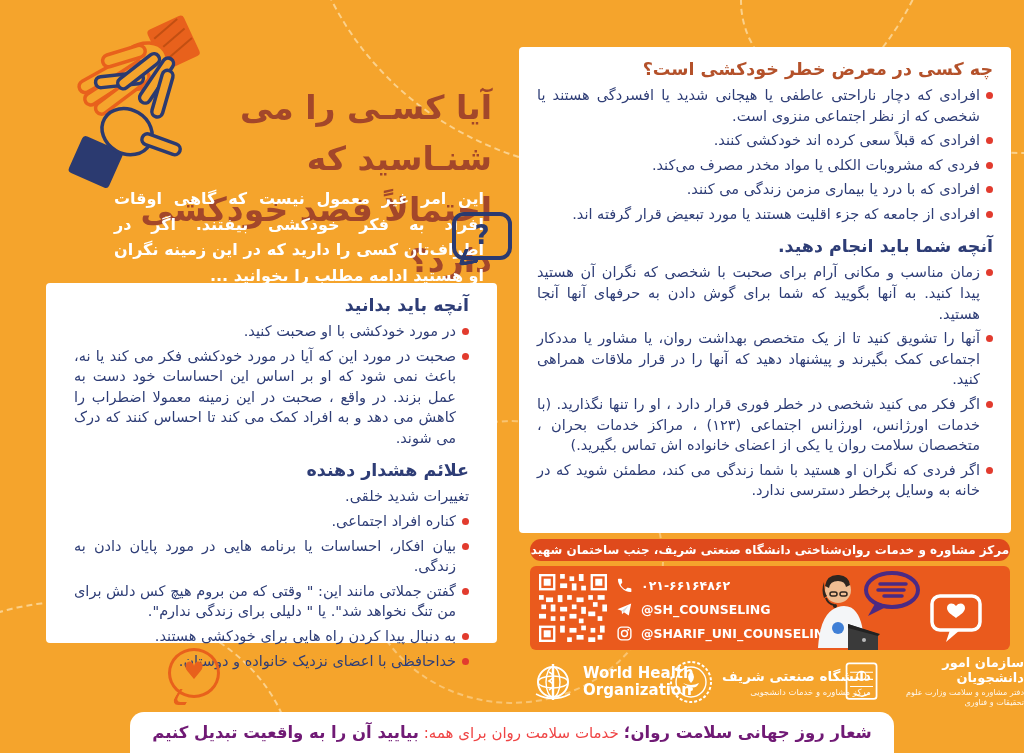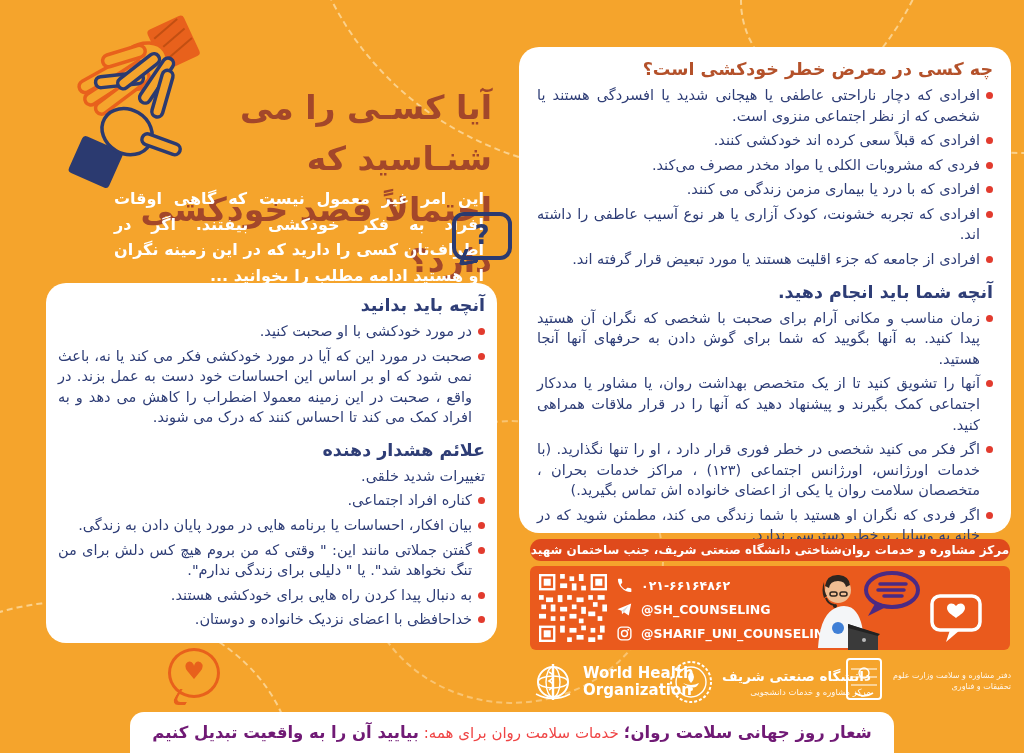--- a/index.html
+++ b/index.html
@@ -21,23 +21,23 @@
 
   
   .intro{position:absolute;left:114px;top:186px;width:370px;direction:rtl;text-align:justify;text-align-last:right;color:#FFFFFF;font-weight:700;font-size:16px;line-height:1.6;}
 
   
   .qbubble{position:absolute;left:452px;top:212px;width:52px;height:40px;border:4px solid #2B3A70;border-radius:12px;background:transparent;}
   .qbubble .tail{position:absolute;left:6px;bottom:-9px;width:14px;height:14px;border-left:4px solid #2B3A70;border-bottom:4px solid #2B3A70;transform:skewX(-32deg) rotate(-12deg);background:transparent;border-bottom-left-radius:6px;}
   .qbubble .q{position:absolute;left:0;right:0;top:2px;text-align:center;color:#2B3A70;font-weight:800;font-size:26px;line-height:34px;}
 
   
-  .card{position:absolute;background:#FFFFFF;border-radius:20px;direction:rtl;color:#2E3D76;}
+  .card{position:absolute;background:#FFFFFF;border-radius:4px;direction:rtl;color:#2E3D76;}
   .card-right{left:519px;top:47px;width:492px;height:486px;padding:12px 18px;box-sizing:border-box;}
-  .card-left{left:46px;top:283px;width:451px;height:360px;padding:12px 12px;box-sizing:border-box;}
+  .card-left{left:46px;top:283px;width:451px;height:360px;padding:12px 28px;box-sizing:border-box;}
   .card h2{margin:0 0 6px 0;font-size:17.5px;font-weight:800;}
   .card h2.red{color:#B4512A;}
   .card h2.navy{color:#2E3D76;}
   .card h2.gap{margin-top:12px;}
   .card ul{margin:0;padding:0;list-style:none;}
   .card li{position:relative;padding-right:13px;margin:0 0 4px 0;font-size:14.5px;line-height:1.42;text-align:justify;text-align-last:right;}
   .card li::before{content:"";position:absolute;right:0;top:7px;width:7px;height:7px;border-radius:50%;background:#E23B2E;}
   .card li.no-dot{padding-right:0;}
   .card li.no-dot::before{display:none;}
 
@@ -120,21 +120,20 @@
     <div class="q">?</div>
   </div>
 
   <div class="card card-right">
     <h2 class="red">چه کسی در معرض خطر خودکشی است؟</h2>
     <ul>
       <li>افرادی که دچار ناراحتی عاطفی یا هیجانی شدید یا افسردگی هستند یا شخصی که از نظر اجتماعی منزوی است.</li>
       <li>افرادی که قبلاً سعی کرده اند خودکشی کنند.</li>
       <li>فردی که مشروبات الکلی یا مواد مخدر مصرف می‌کند.</li>
       <li>افرادی که با درد یا بیماری مزمن زندگی می کنند.</li>
-      <li>افرادی که تجربه خشونت، کودک آزاری یا هر نوع آسیب عاطفی را داشته اند.</li>
       <li>افرادی از جامعه که جزء اقلیت هستند یا مورد تبعیض قرار گرفته اند.</li>
     </ul>
     <h2 class="navy gap">آنچه شما باید انجام دهید.</h2>
     <ul>
       <li>زمان مناسب و مکانی آرام برای صحبت با شخصی که نگران آن هستید پیدا کنید. به آنها بگویید که شما برای گوش دادن به حرفهای آنها آنجا هستید.</li>
       <li>آنها را تشویق کنید تا از یک متخصص بهداشت روان، یا مشاور یا مددکار اجتماعی کمک بگیرند و پیشنهاد دهید که آنها را در قرار ملاقات همراهی کنید.</li>
       <li>اگر فکر می کنید شخصی در خطر فوری قرار دارد ، او را تنها نگذارید. (با خدمات اورژانس، اورژانس اجتماعی (۱۲۳) ، مراکز خدمات بحران ، متخصصان سلامت روان یا یکی از اعضای خانواده اش تماس بگیرید.)</li>
       <li>اگر فردی که نگران او هستید با شما زندگی می کند، مطمئن شوید که در خانه به وسایل پرخطر دسترسی ندارد.</li>
     </ul>
   </div>
@@ -297,20 +296,21 @@
   </div>
 
   <div class="logo-row-item sao">
     <svg width="42" height="50" viewBox="0 0 42 50">
       <rect x="4" y="4" width="34" height="40" rx="3" fill="none" stroke="#FFFFFF" stroke-width="2"></rect>
       <path d="M8 14 h26 M8 22 h26 M8 30 h26" stroke="#FFFFFF" stroke-width="1.2"></path>
       <path d="M12 38 q9 6 18 0" fill="none" stroke="#FFFFFF" stroke-width="1.6"></path>
       <circle cx="21" cy="18" r="5" fill="none" stroke="#FFFFFF" stroke-width="1.4"></circle>
     </svg>
     <div class="stxt">
+      <div class="sname">سازمان امور دانشجویان</div>
       <div class="ssub">
         <div>دفتر مشاوره و سلامت وزارت علوم</div>
         <div>تحقیقات و فناوری</div>
       </div>
     </div>
   </div>
 
   <div class="footer-bar">
     <span class="b">شعار روز جهانی سلامت روان؛</span>
     <span class="r"> خدمات سلامت روان برای همه: </span>

